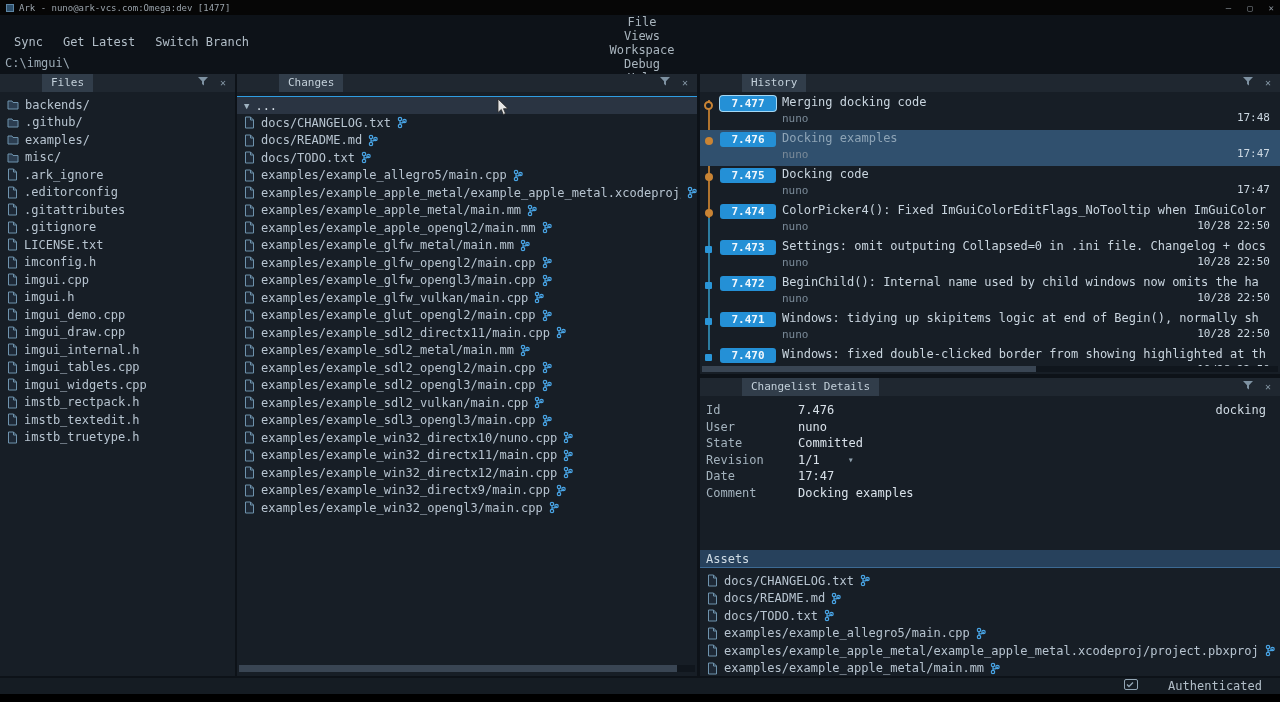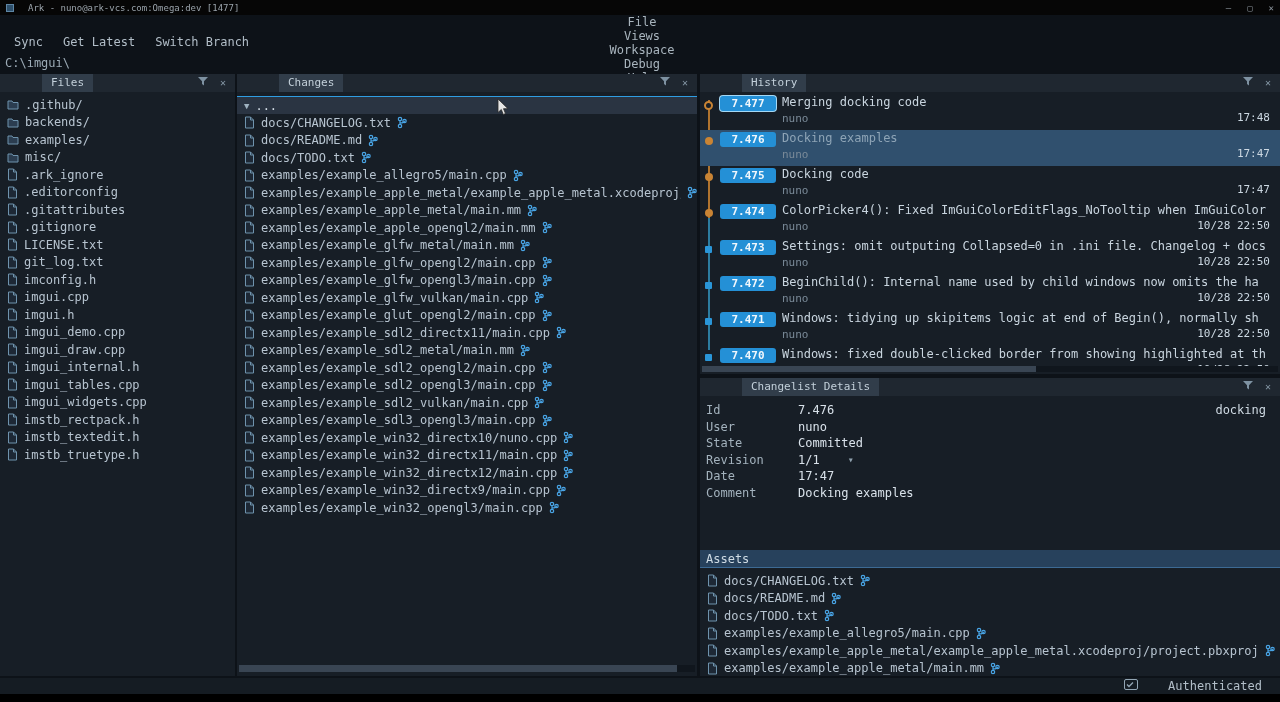--- a/index.html
+++ b/index.html
@@ -1,21 +1,21 @@
 <!DOCTYPE html>
 <html><head>
 <meta charset="utf-8">
 <style>
   *{margin:0;padding:0;box-sizing:border-box;}
   html,body{width:1280px;height:702px;overflow:hidden;background:#000;}
   body{font-family:"DejaVu Sans Mono","Liberation Mono",monospace;font-size:12px;color:#b8c4ce;}
   .screen{position:absolute;top:0;left:0;width:1280px;height:702px;background:#0d1218;}
 
   
-  .titlebar{position:absolute;top:0;left:0;right:0;height:15px;background:#060606;display:flex;align-items:center;padding:0 6px;font-size:9px;color:#9aa3ab;gap:14px;}
+  .titlebar{position:absolute;top:0;left:0;right:0;height:15px;background:#060606;display:flex;align-items:center;padding:0 6px;font-size:9px;color:#9aa3ab;gap:5px;}
   .app-icon{width:8px;height:8px;background:#2d4f6b;border:1px solid #5e86a5;display:inline-block;}
   .win-controls{margin-left:auto;display:flex;gap:16px;color:#8b949c;font-size:9px;}
   .win-controls span{cursor:default;}
 
   
   .menubar{position:absolute;top:15px;left:0;right:0;height:17px;background:#0d1218;display:flex;align-items:center;padding-left:4px;flex-direction:column;}
   .menu-item{padding:0 8px;color:#a9b5be;font-size:12px;}
   .toolbar{position:absolute;top:32px;left:0;right:0;height:20px;display:flex;align-items:center;padding-left:4px;}
   .tool-btn{padding:0 10px;color:#b2bec8;font-size:12px;}
   .pathrow{position:absolute;top:52px;left:0;height:22px;line-height:22px;padding-left:5px;color:#9cabb6;font-size:12px;}
@@ -135,31 +135,31 @@
       </div>
       <div class="list files-list">
 
           <div class="row frow folder">
             <span class="icon ficon-folder">
               <svg width="12" height="11" viewBox="0 0 12 11">
                 <path d="M1 2h4l1 1.5h5V10H1z" fill="#2b3d50" stroke="#6f93ad" stroke-width="1"></path>
               </svg>
             </span>
 
-            <span class="fname">.github/</span>
+            <span class="fname">backends/</span>
           </div>
 
           <div class="row frow folder">
             <span class="icon ficon-folder">
               <svg width="12" height="11" viewBox="0 0 12 11">
                 <path d="M1 2h4l1 1.5h5V10H1z" fill="#2b3d50" stroke="#6f93ad" stroke-width="1"></path>
               </svg>
             </span>
 
-            <span class="fname">backends/</span>
+            <span class="fname">.github/</span>
           </div>
 
 
           <div class="row frow folder">
             <span class="icon ficon-folder">
               <svg width="12" height="11" viewBox="0 0 12 11">
                 <path d="M1 2h4l1 1.5h5V10H1z" fill="#2b3d50" stroke="#6f93ad" stroke-width="1"></path>
               </svg>
             </span>
 
@@ -224,30 +224,20 @@
 
             <span class="icon ficon-file">
               <svg width="11" height="13" viewBox="0 0 11 13">
                 <path d="M1.5 1h5l3 3v8h-8z" fill="#1d2835" stroke="#6f93ad" stroke-width="1"></path>
                 <path d="M6.5 1v3h3" fill="none" stroke="#6f93ad" stroke-width="1"></path>
               </svg>
             </span>
             <span class="fname">LICENSE.txt</span>
           </div>
 
-          <div class="row frow file">
-
-            <span class="icon ficon-file">
-              <svg width="11" height="13" viewBox="0 0 11 13">
-                <path d="M1.5 1h5l3 3v8h-8z" fill="#1d2835" stroke="#6f93ad" stroke-width="1"></path>
-                <path d="M6.5 1v3h3" fill="none" stroke="#6f93ad" stroke-width="1"></path>
-              </svg>
-            </span>
-            <span class="fname">git_log.txt</span>
-          </div>
 
           <div class="row frow file">
 
             <span class="icon ficon-file">
               <svg width="11" height="13" viewBox="0 0 11 13">
                 <path d="M1.5 1h5l3 3v8h-8z" fill="#1d2835" stroke="#6f93ad" stroke-width="1"></path>
                 <path d="M6.5 1v3h3" fill="none" stroke="#6f93ad" stroke-width="1"></path>
               </svg>
             </span>
             <span class="fname">imconfig.h</span>

